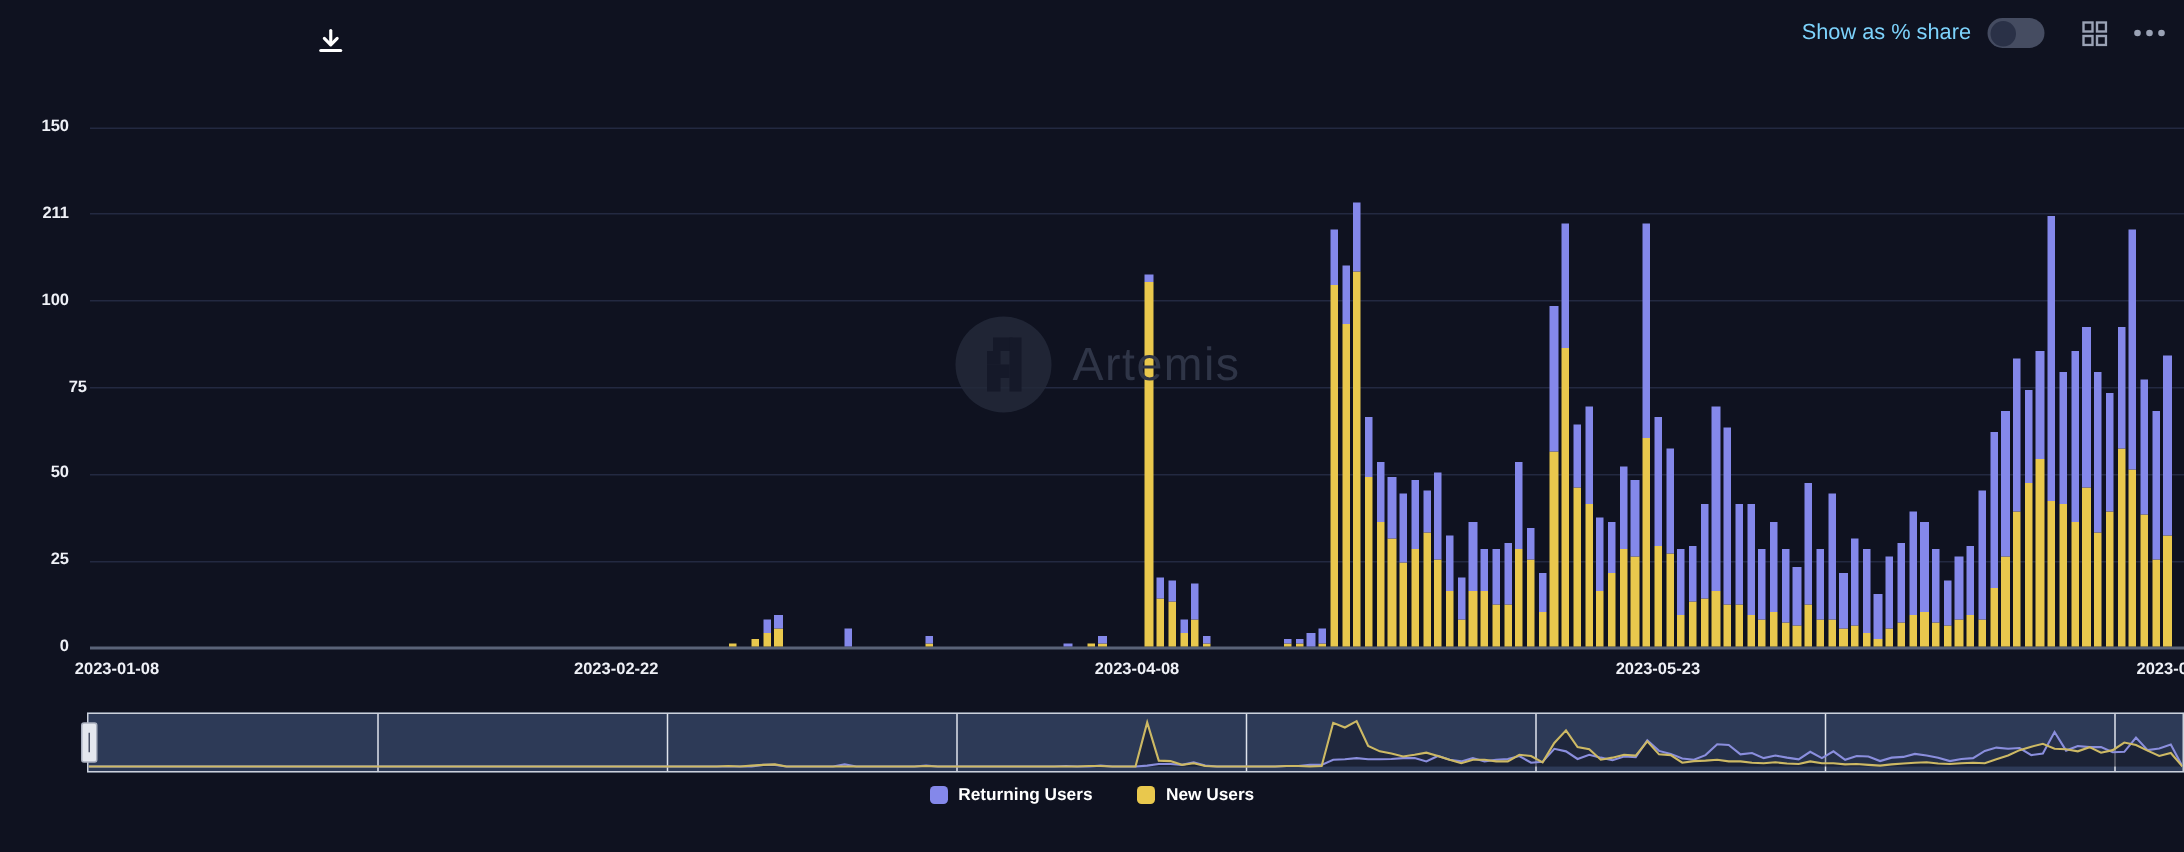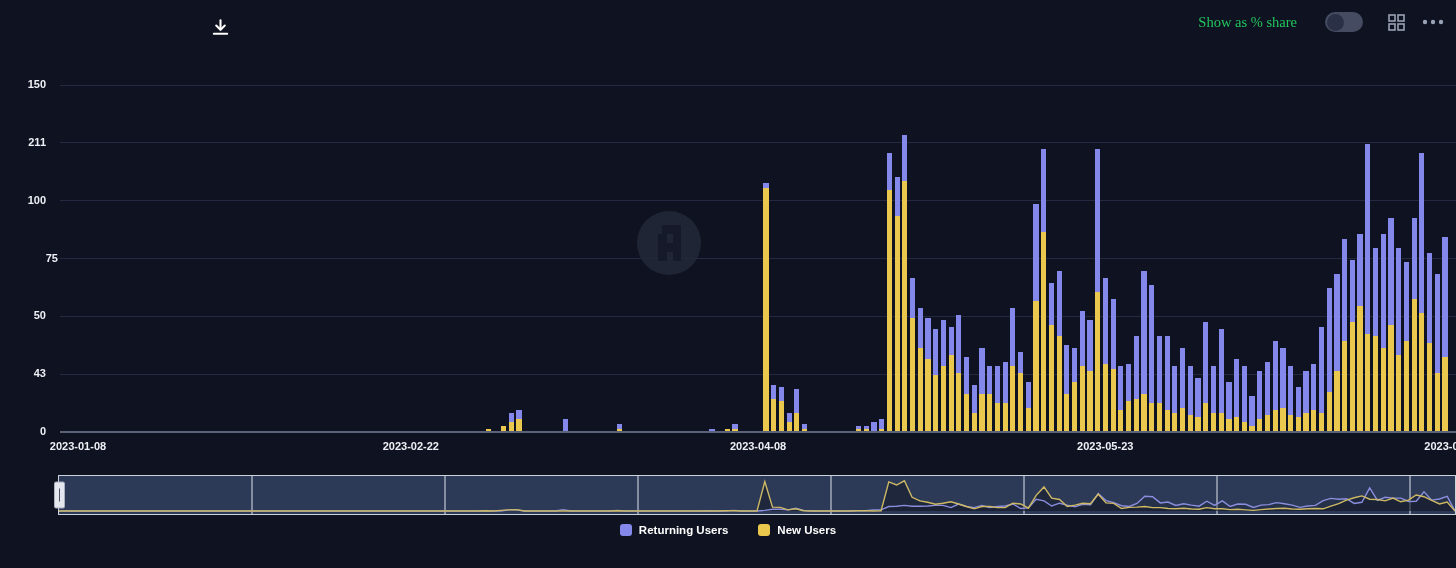--- a/index.html
+++ b/index.html
@@ -13,21 +13,21 @@
   .metric-btn{
     position:absolute;left:20px;top:10px;height:33px;
     display:flex;align-items:center;gap:12px;padding:0 13px;
     border:1px solid #3c4357;border-radius:5px;background:#141828;
     cursor:pointer;box-sizing:border-box;
   }
   .metric-btn .lbl{font-size:14.5px;font-weight:700;color:#ffffff;letter-spacing:.2px;}
   .dl-btn{position:absolute;left:206px;top:13px;width:28px;height:28px;
     display:flex;align-items:center;justify-content:center;cursor:pointer;background:none;border:none;padding:0;}
   .right-cluster{position:absolute;right:12px;top:12px;display:flex;align-items:center;}
-  .share-label{font-size:14.5px;color:#22c55e;margin-right:28px;font-family:Liberation Serif, serif;}
+  .share-label{font-size:14.5px;color:#7dd3fc;margin-right:11px;}
   .toggle{width:38px;height:20px;border-radius:10px;background:#454c61;position:relative;cursor:pointer;margin-right:25px;}
   .toggle .knob{position:absolute;left:2px;top:1.5px;width:17px;height:17px;border-radius:50%;background:#2a3147;}
   .icon-btn{display:flex;align-items:center;justify-content:center;cursor:pointer;background:none;border:none;padding:0;}
   .grid-ic{margin-right:17px;}
   
   .plot{position:absolute;left:60px;top:85px;width:1396px;height:347px;}
   .gridline{position:absolute;left:0;right:0;height:1px;background:#232941;}
   .gridline.baseline{height:2px;background:#5a6378;}
   .ytick{position:absolute;width:46px;text-align:right;font-size:11px;font-weight:700;color:#eef0f6;}
   .xtick{position:absolute;top:440px;font-size:11px;font-weight:700;color:#eef0f6;white-space:nowrap;transform:translateX(-50%);}
@@ -77,21 +77,21 @@
         <circle cx="3" cy="3" r="2.2" fill="#9aa2b5"></circle>
         <circle cx="11" cy="3" r="2.2" fill="#9aa2b5"></circle>
         <circle cx="19" cy="3" r="2.2" fill="#9aa2b5"></circle>
       </svg>
     </button>
   </div>
 </div>
 
 <div id="ylabels">
     <div class="ytick" style="left: 0px; top: 425px;">0</div>
-    <div class="ytick" style="left: 0px; top: 367.167px;">43</div>
+    <div class="ytick" style="left: 0px; top: 367.167px;">25</div>
     <div class="ytick" style="left: 0px; top: 309.333px;">50</div>
     <div class="ytick" style="left: 12px; top: 251.5px;">75</div>
     <div class="ytick" style="left: 0px; top: 193.667px;">100</div>
     <div class="ytick" style="left: 0px; top: 135.833px;">211</div>
     <div class="ytick" style="left: 0px; top: 78px;">150</div>
   </div>
 <div class="plot" id="plot">
     <div class="gridline baseline" style="bottom: -1px;"></div>
     <div class="gridline" style="bottom: 57.3333px;"></div>
     <div class="gridline" style="bottom: 115.167px;"></div>
@@ -290,20 +290,21 @@
   <svg width="66" height="66" viewBox="0 0 66 66">
     <circle cx="33" cy="33" r="32" fill="#232939" opacity="0.85"></circle>
     <g fill="#151929">
       <rect x="26" y="15" width="13" height="9"></rect>
       <rect x="37" y="15" width="8" height="36"></rect>
       <rect x="22" y="24" width="9" height="9"></rect>
       <rect x="22" y="33" width="15" height="9"></rect>
       <rect x="22" y="42" width="9" height="9"></rect>
     </g>
   </svg>
+  <span class="wm-text">Artemis</span>
 </div>
 
 <div class="navigator">
   <svg id="navsvg" width="1396" height="38">
     <g id="nav-dividers">
         <line x1="193" x2="193" y1="0" y2="38" stroke="#dfe3ec" stroke-width="1"></line>
         <line x1="386" x2="386" y1="0" y2="38" stroke="#dfe3ec" stroke-width="1"></line>
         <line x1="579" x2="579" y1="0" y2="38" stroke="#dfe3ec" stroke-width="1"></line>
         <line x1="772" x2="772" y1="0" y2="38" stroke="#dfe3ec" stroke-width="1"></line>
         <line x1="965" x2="965" y1="0" y2="38" stroke="#dfe3ec" stroke-width="1"></line>

